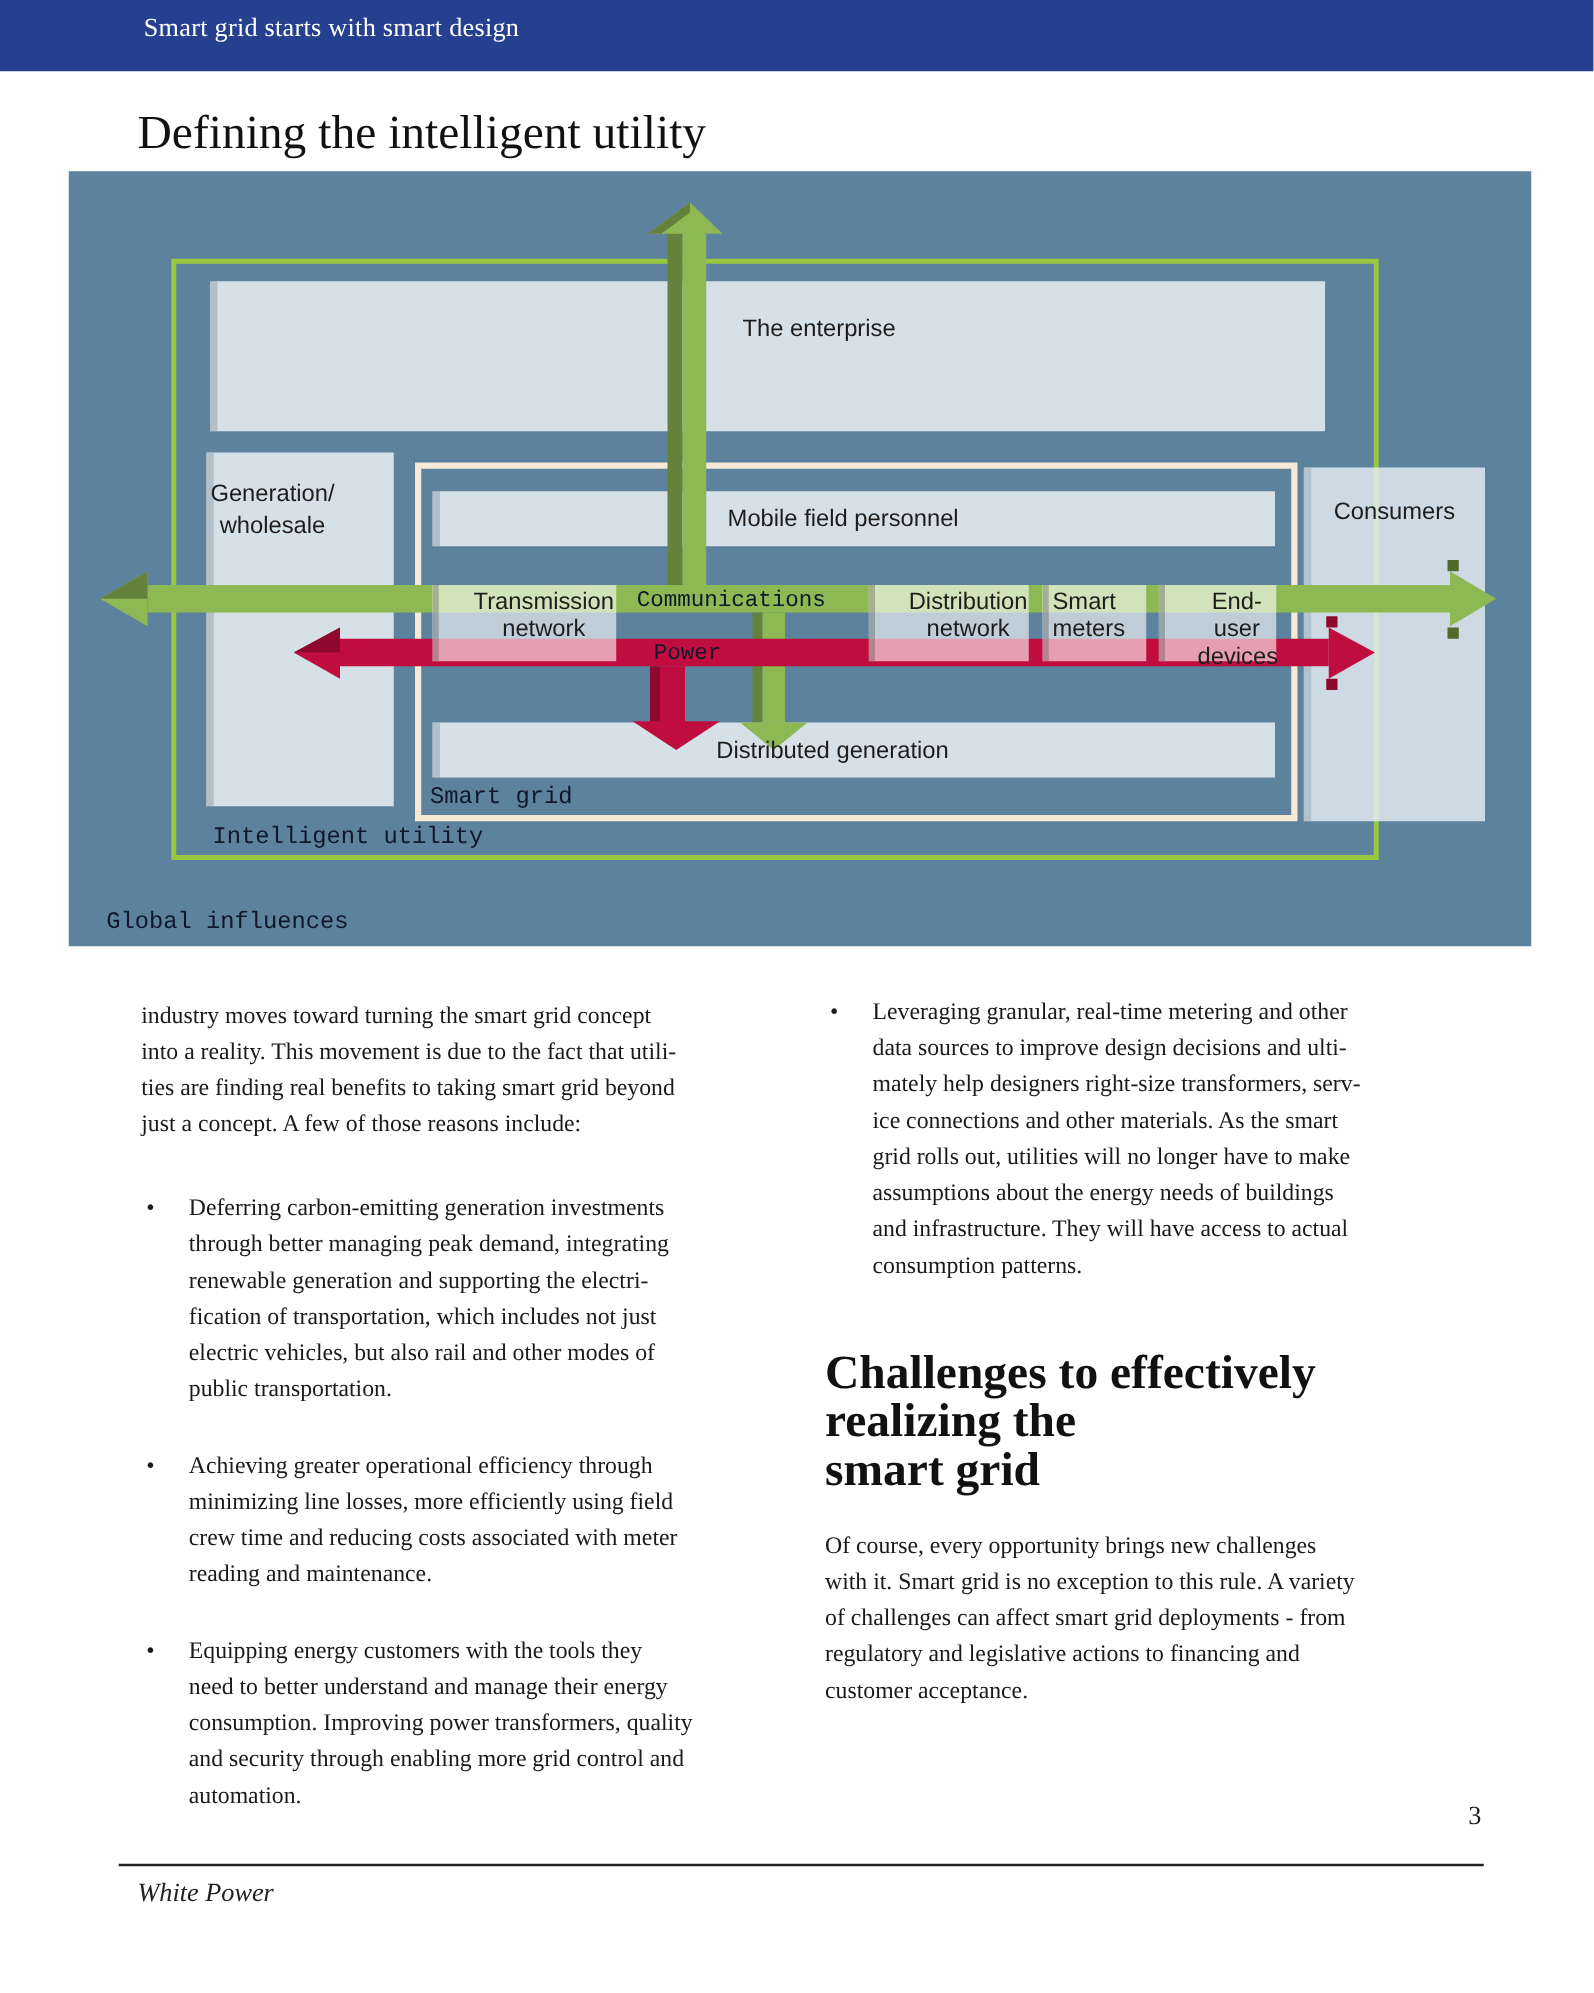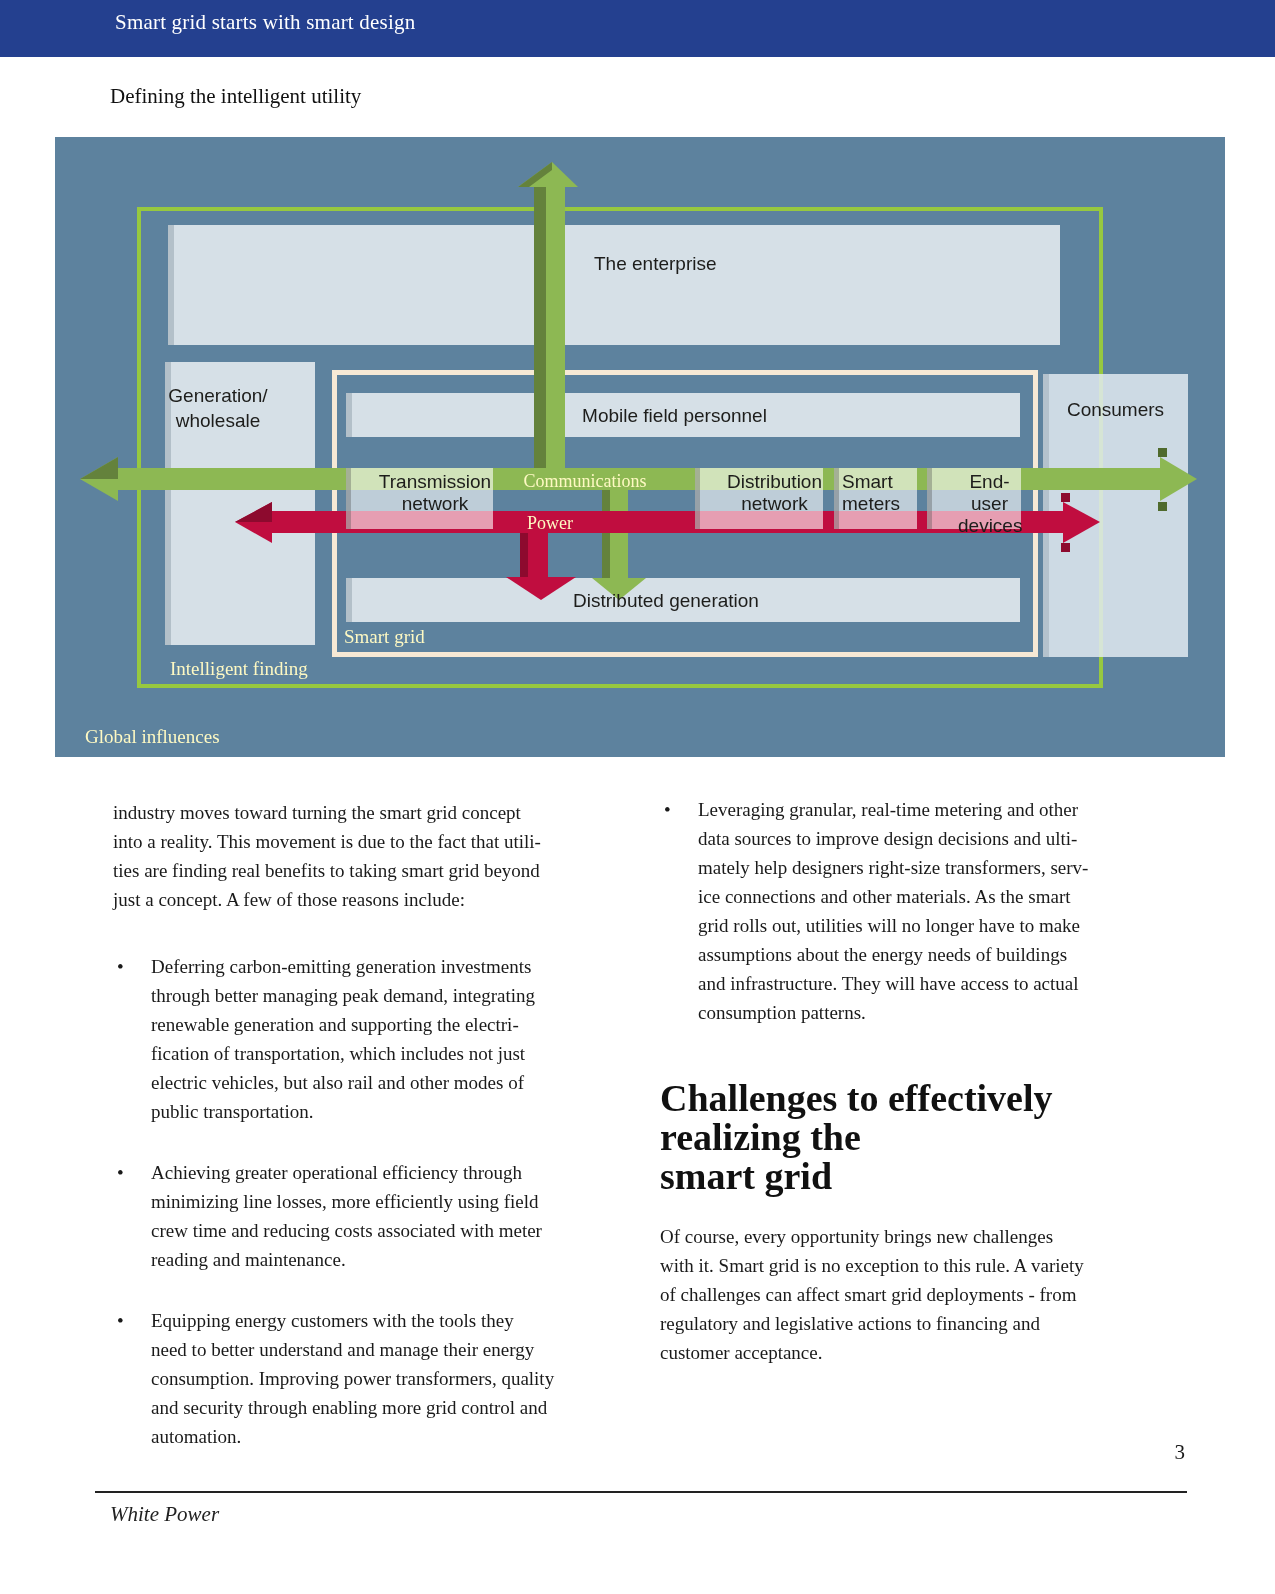--- a/index.html
+++ b/index.html
@@ -4,21 +4,21 @@
 <style>
   html,body{margin:0;padding:0;background:#ffffff;}
   .page{position:relative;width:1275px;height:1594px;background:#ffffff;overflow:hidden;
         font-family:"Liberation Serif",serif;color:#1a1a1a;}
   .abs{position:absolute;}
   .pre{white-space:pre-line;}
 
   
   .header-bar{left:0;top:0;width:1275px;height:57px;background:#24408f;}
   .header-title{left:115px;top:10px;color:#ffffff;font-size:21px;letter-spacing:.2px;}
-  .page-title{left:110px;top:84px;font-size:21px;color:#111111;}
+  .page-title{left:110px;top:84px;font-size:38px;color:#111111;}
 
   
   .diagram{left:55px;top:137px;width:1170px;height:620px;background:#5d829e;}
   .diagram *{box-sizing:border-box;}
   .iu-border{left:82px;top:70px;width:966px;height:481px;border:4px solid #97c83f;}
   .box{background:#d6e0e7;box-shadow:inset 6px 0 0 rgba(90,110,125,.28);}
   .enterprise-box{left:113px;top:88px;width:892px;height:120px;}
   .generation-box{left:110px;top:225px;width:150px;height:283px;}
   .sg-border{left:277px;top:233px;width:706px;height:287px;border:5px solid #f6e9d5;}
   .mobile-box{left:291px;top:256px;width:674px;height:44px;}
@@ -28,21 +28,21 @@
   .arrows-svg{left:0;top:0;}
 
   .lblbox{top:331px;height:61px;background:rgba(255,255,255,.6);
           box-shadow:inset 5px 0 0 rgba(80,80,80,.35);}
   .lbl-transmission{left:291px;width:147px;}
   .lbl-distribution{left:640px;width:128px;}
   .lbl-meters{left:779px;width:83px;}
   .lbl-enduser{left:872px;width:94px;}
 
   .dlabel{font-family:"Liberation Sans",sans-serif;font-size:19px;color:#1d1d1b;line-height:22px;}
-  .wlabel{font-family:Liberation Serif, serif;font-size:19px;color:#fef9c3;line-height:22px;}
+  .wlabel{font-family:Liberation Mono, monospace;font-size:19px;color:#0f172a;line-height:22px;}
   .center{text-align:center;}
   .right{text-align:center;}
 
   .enterprise-label{left:539px;top:116px;}
   .generation-label{left:94px;top:246px;width:138px;line-height:25px;}
   .consumers-label{left:988px;top:262px;width:145px;}
   .mobile-label{left:291px;top:268px;width:657px;}
   .distributed-label{left:291px;top:453px;width:640px;}
   .boxlabel{top:334px;line-height:22px;padding-left:31px;}
   .t-transmission{left:291px;width:147px;}
@@ -147,21 +147,21 @@
     <div class="abs dlabel center pre boxlabel t-distribution">Distribution
 network</div>
     <div class="abs dlabel center pre boxlabel t-meters">Smart
 meters</div>
     <div class="abs dlabel center pre boxlabel t-enduser">End-user
 devices</div>
     <div class="abs wlabel communications-label">Communications</div>
     <div class="abs wlabel power-label">Power</div>
     <div class="abs dlabel right distributed-label">Distributed generation</div>
     <div class="abs wlabel smartgrid-label">Smart grid</div>
-    <div class="abs wlabel iu-label">Intelligent finding</div>
+    <div class="abs wlabel iu-label">Intelligent utility</div>
     <div class="abs wlabel global-label">Global influences</div>
   </div>
 
   <div class="abs col left-col">
     <p class="intro pre">industry moves toward turning the smart grid concept
 into a reality. This movement is due to the fact that utili-
 ties are finding real benefits to taking smart grid beyond
 just a concept. A few of those reasons include:</p>
     <div class="bullet">
       <span class="marker">•</span>

